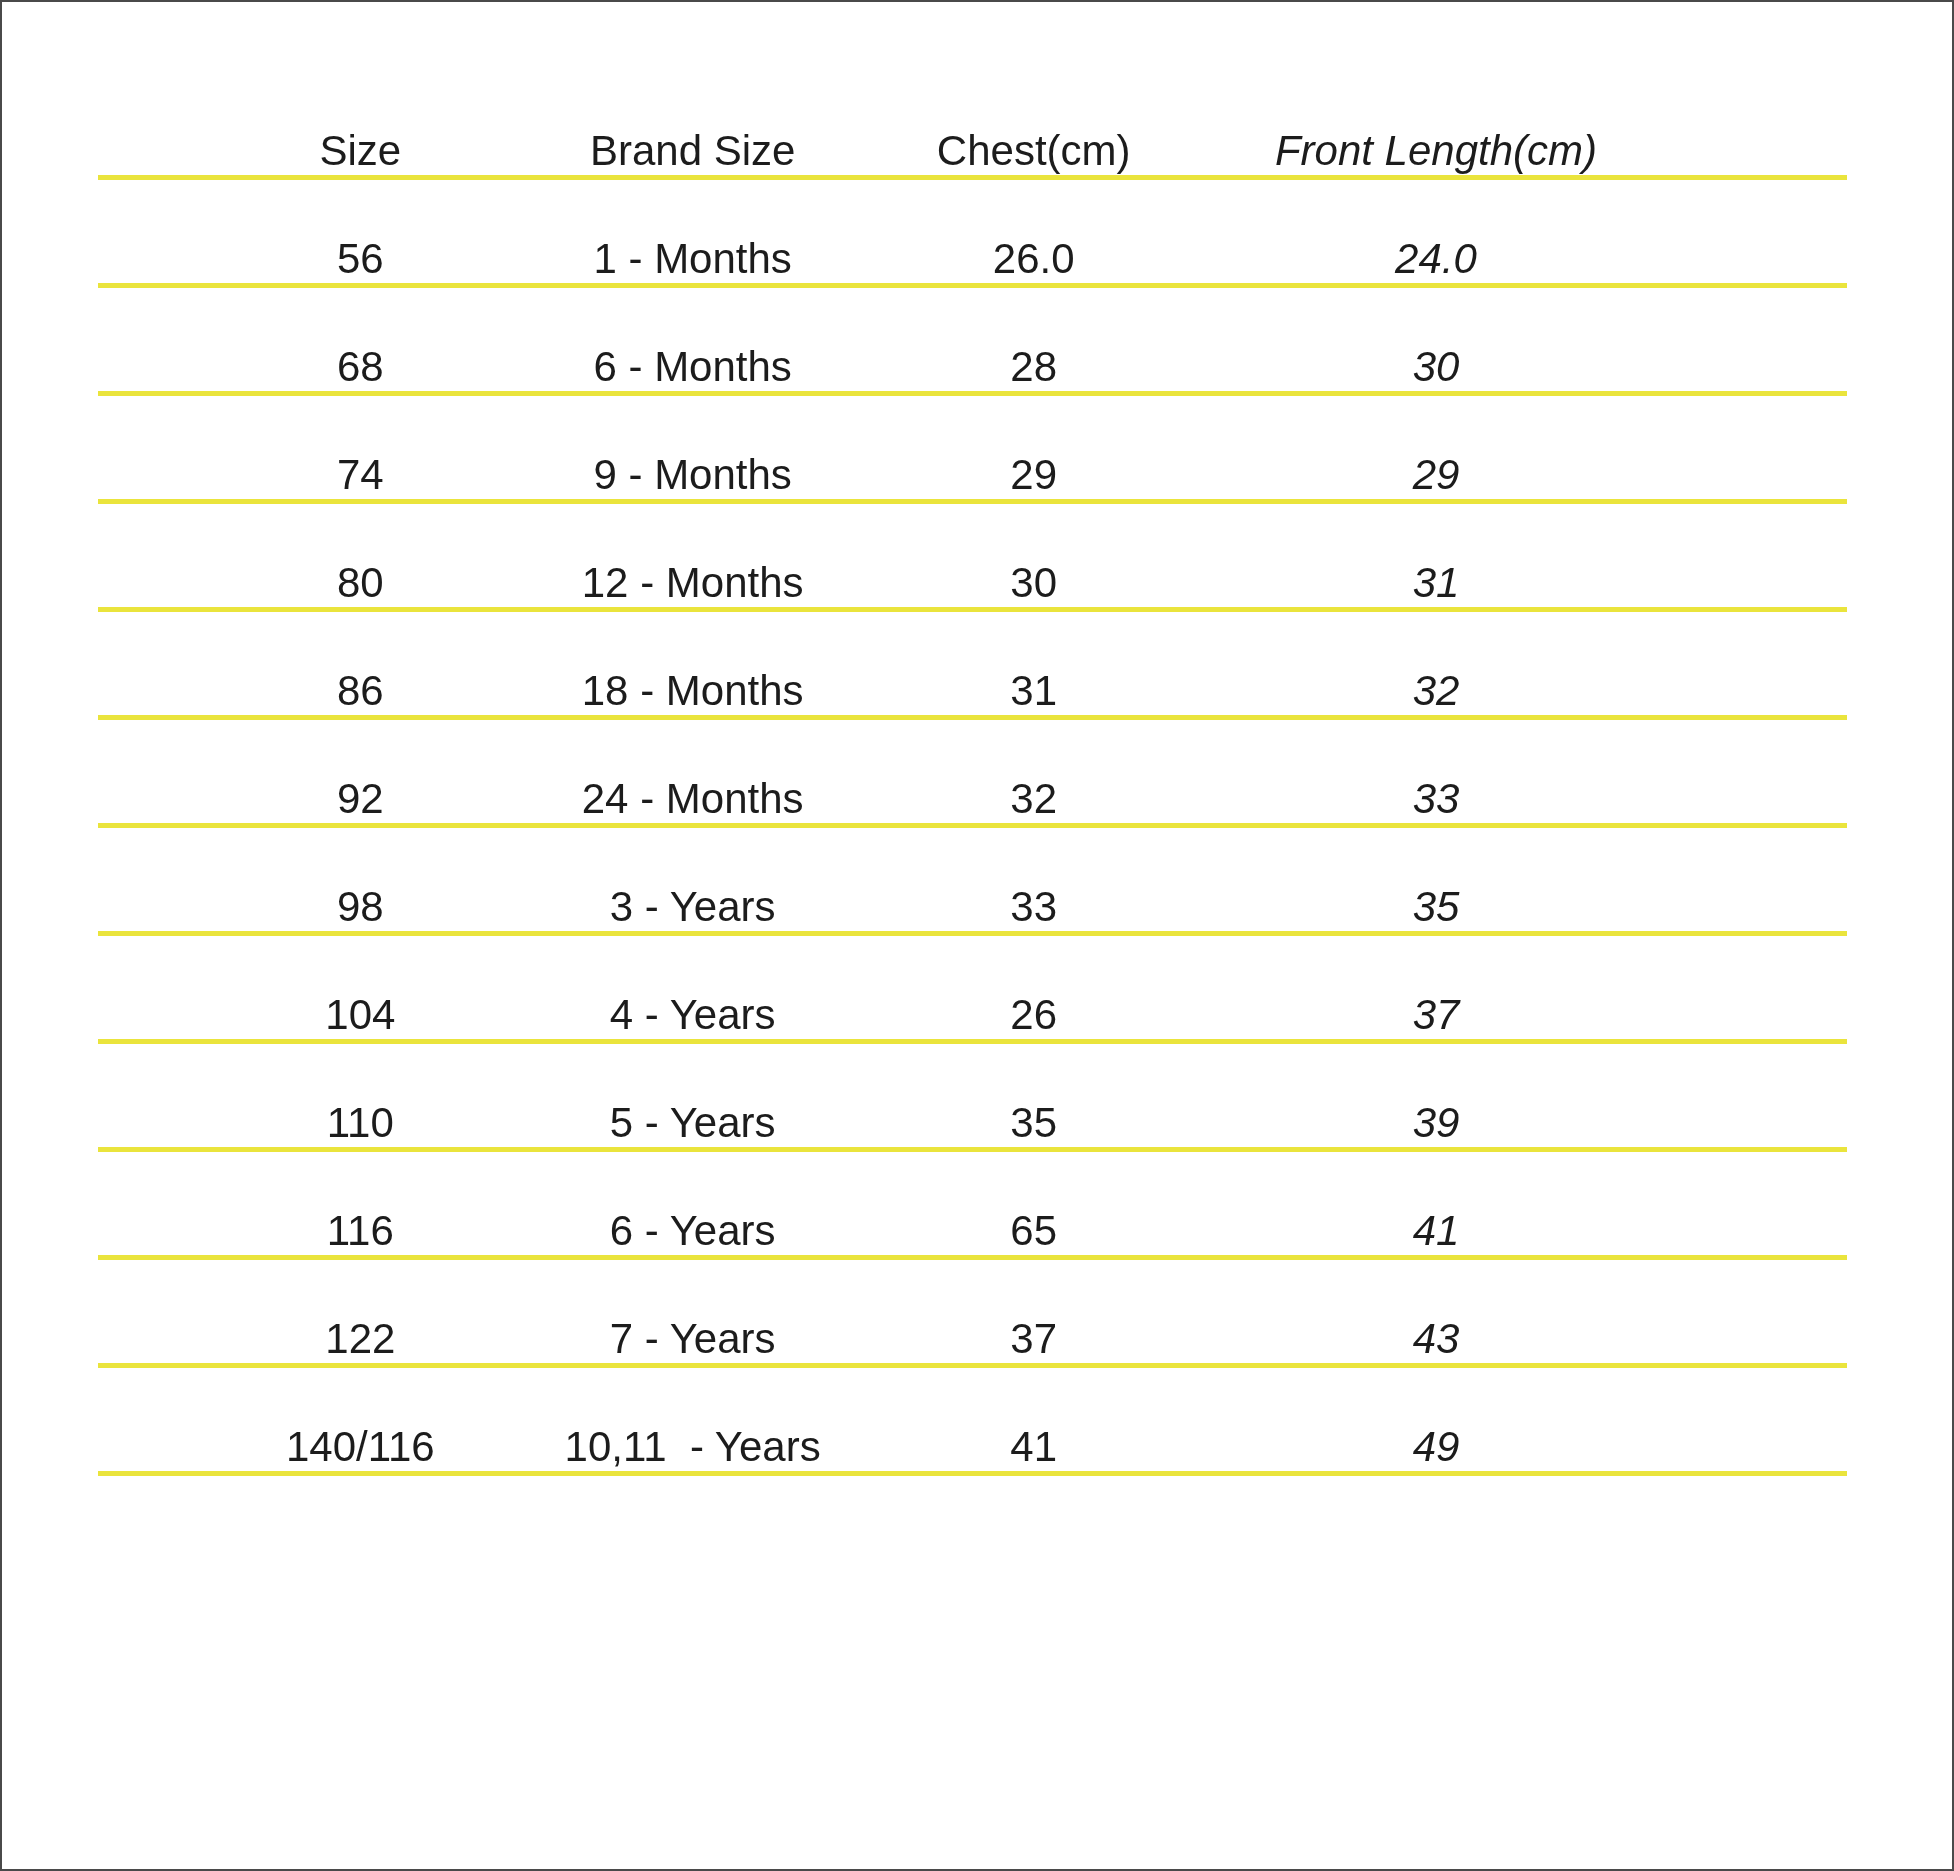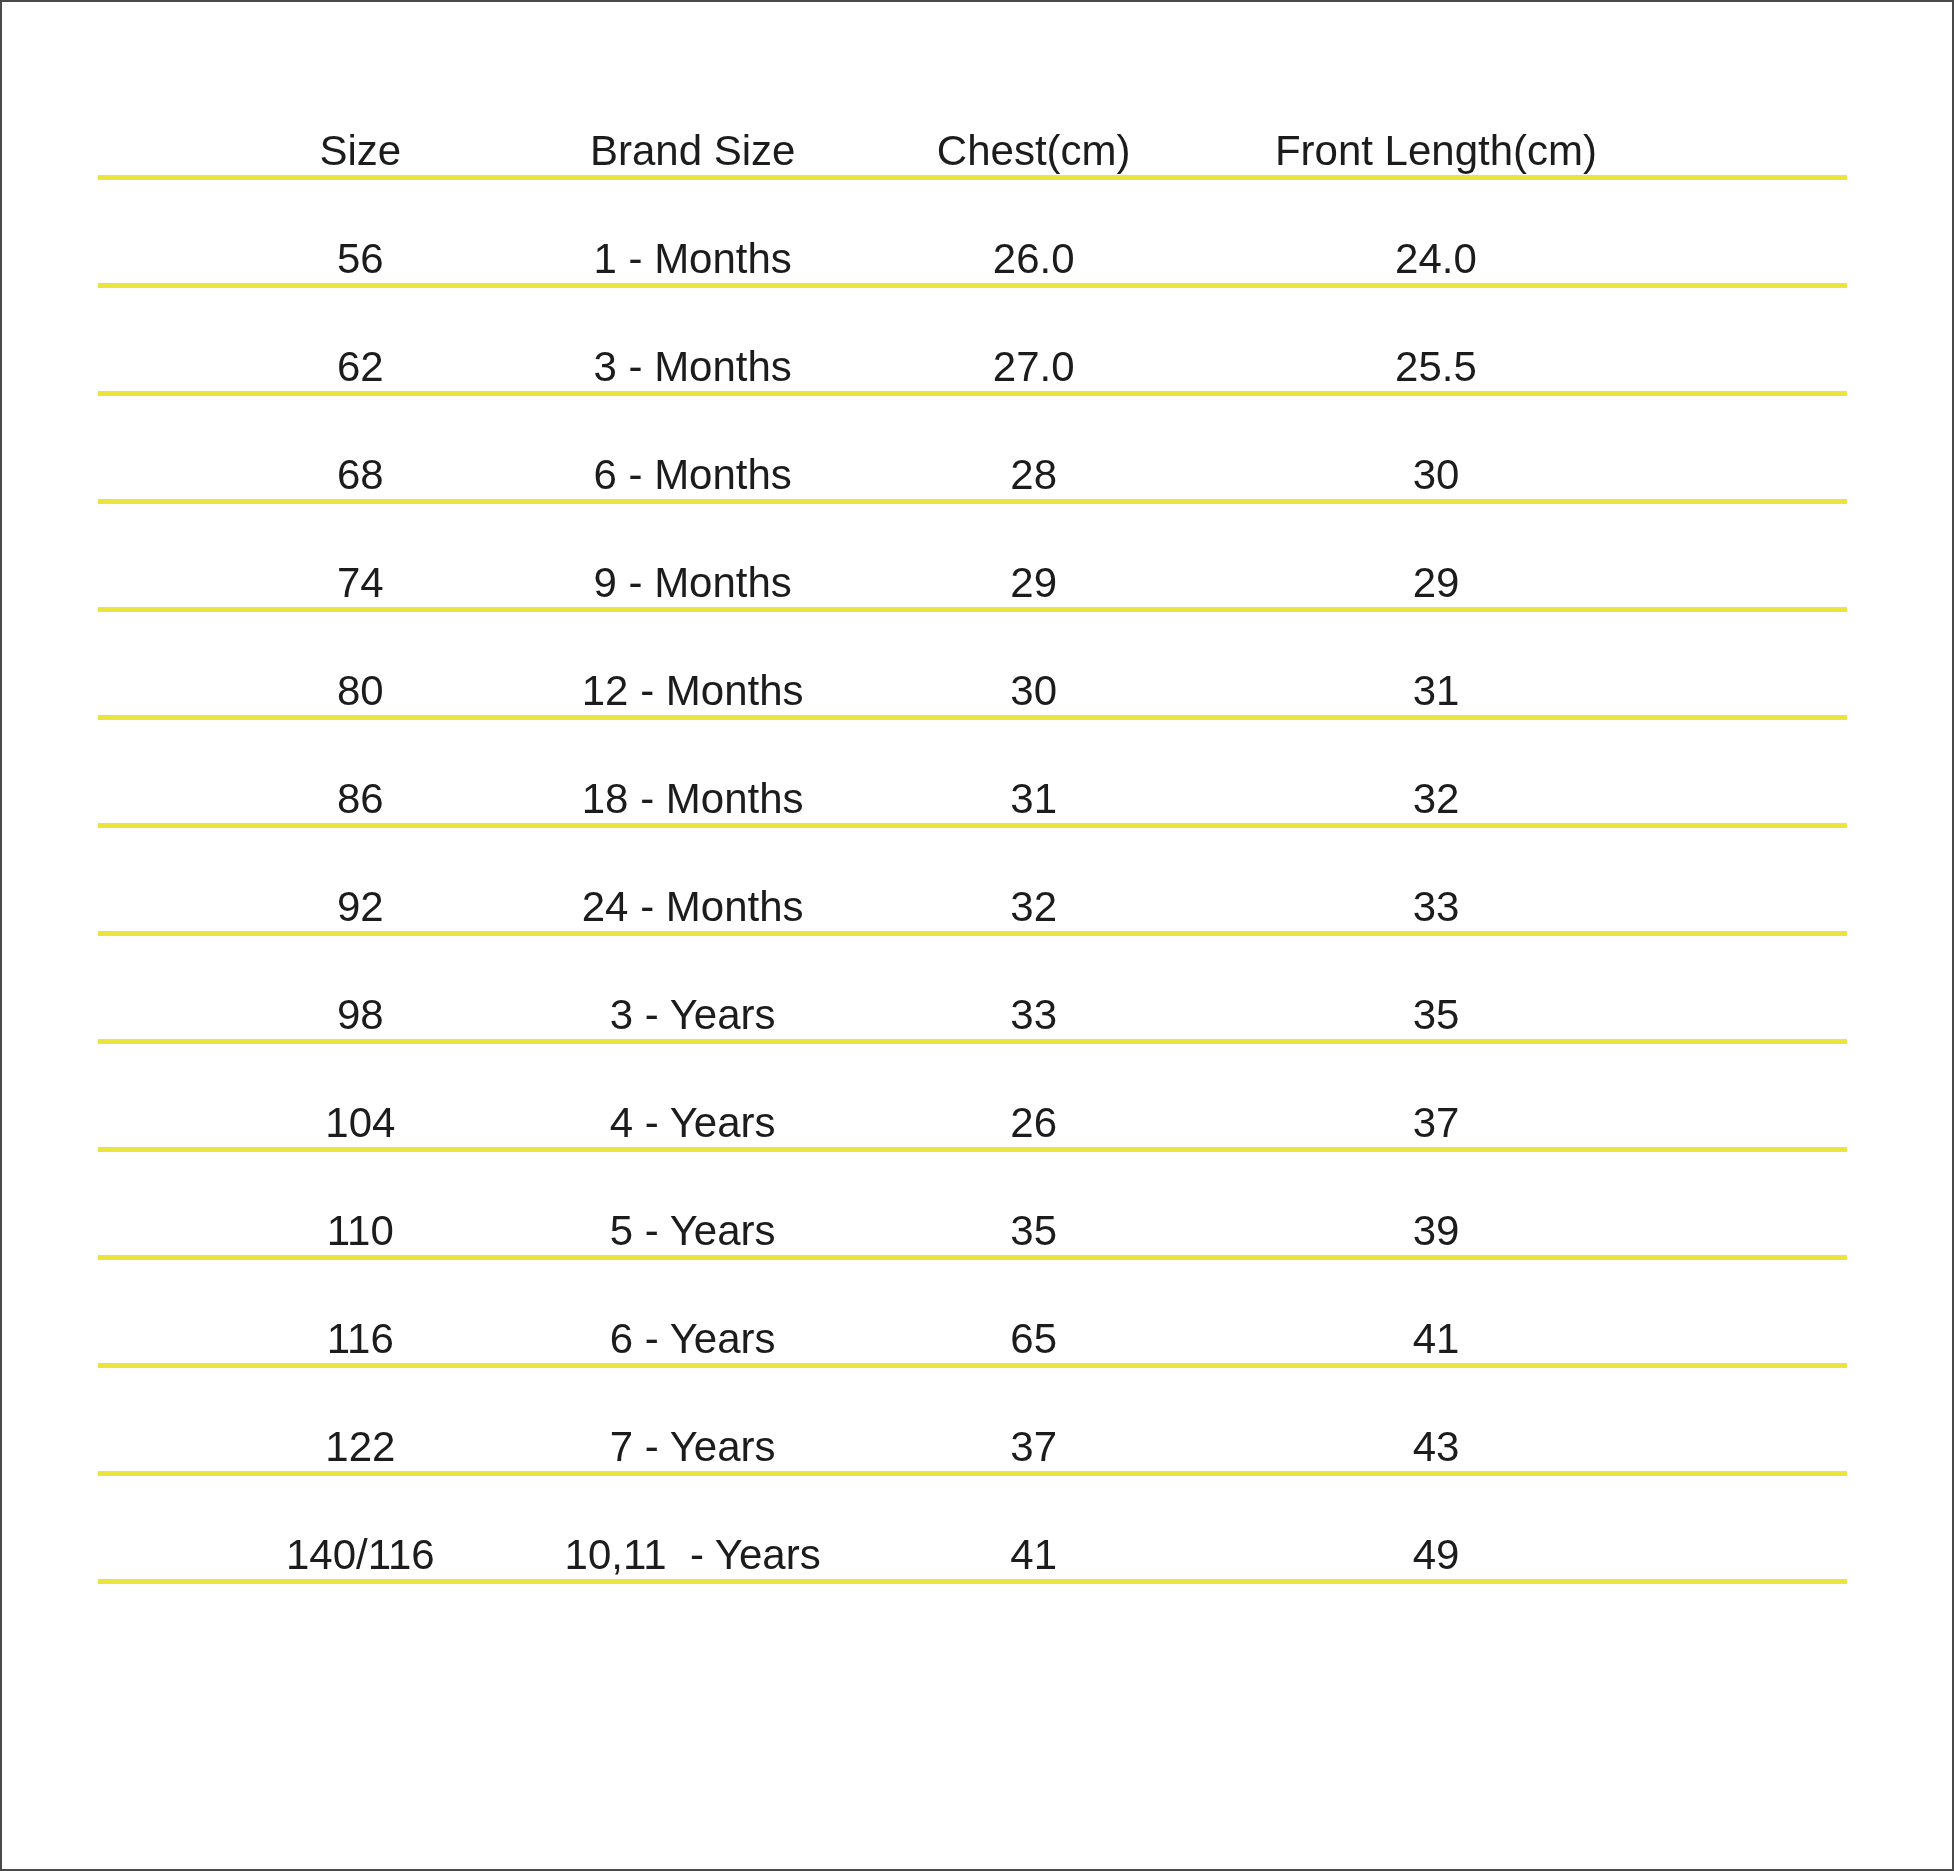--- a/index.html
+++ b/index.html
@@ -38,47 +38,41 @@
     bottom: 1.8px;
     transform: translateX(-50%);
     font-size: 42px;
     line-height: 1.05;
     white-space: pre;
     letter-spacing: 0px;
   }
   .c0 { left: 15%;   }
   .c1 { left: 34%;   }
   .c2 { left: 53.5%; }
-  .c3 { left: 76.5%; }
+  .c3 { left: 76.5%; font-style: italic; }
 </style>
 </head>
 <body>
 
 <div class="sheet">
   <div class="size-table">
     <div class="trow header">
       <span class="cell c0">Size</span>
       <span class="cell c1">Brand Size</span>
       <span class="cell c2">Chest(cm)</span>
       <span class="cell c3">Front Length(cm)</span>
     </div>
 
   <div class="trow data">
     <span class="cell c0">56</span>
     <span class="cell c1">1 - Months</span>
     <span class="cell c2">26.0</span>
     <span class="cell c3">24.0</span>
   </div>
 
-  <div class="trow data">
-    <span class="cell c0">62</span>
-    <span class="cell c1">3 - Months</span>
-    <span class="cell c2">27.0</span>
-    <span class="cell c3">25.5</span>
-  </div>
 
   <div class="trow data">
     <span class="cell c0">68</span>
     <span class="cell c1">6 - Months</span>
     <span class="cell c2">28</span>
     <span class="cell c3">30</span>
   </div>
 
   <div class="trow data">
     <span class="cell c0">74</span>

